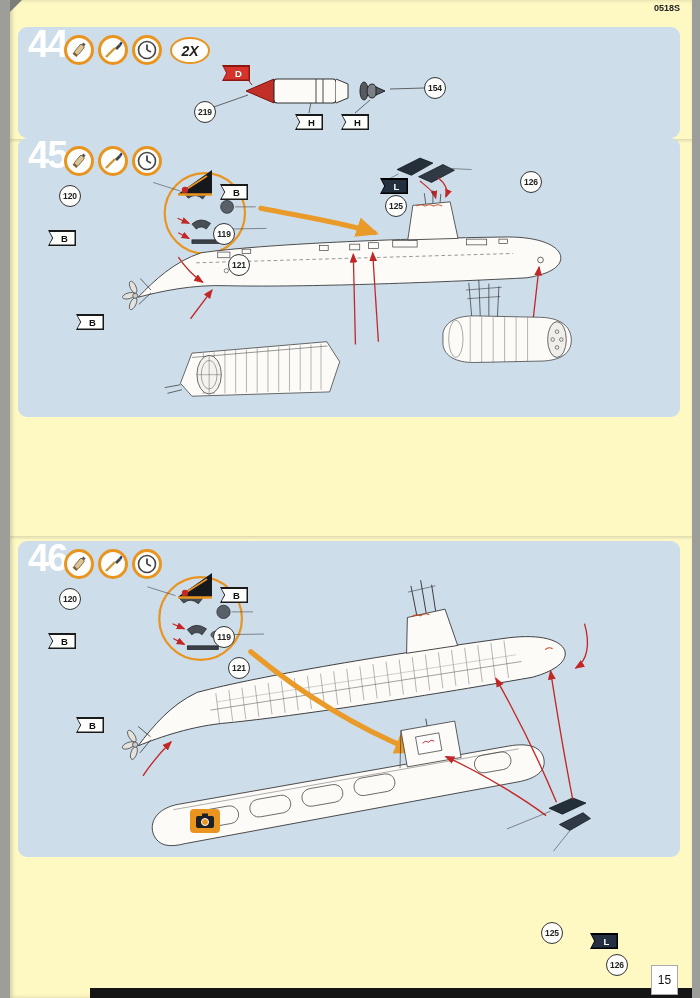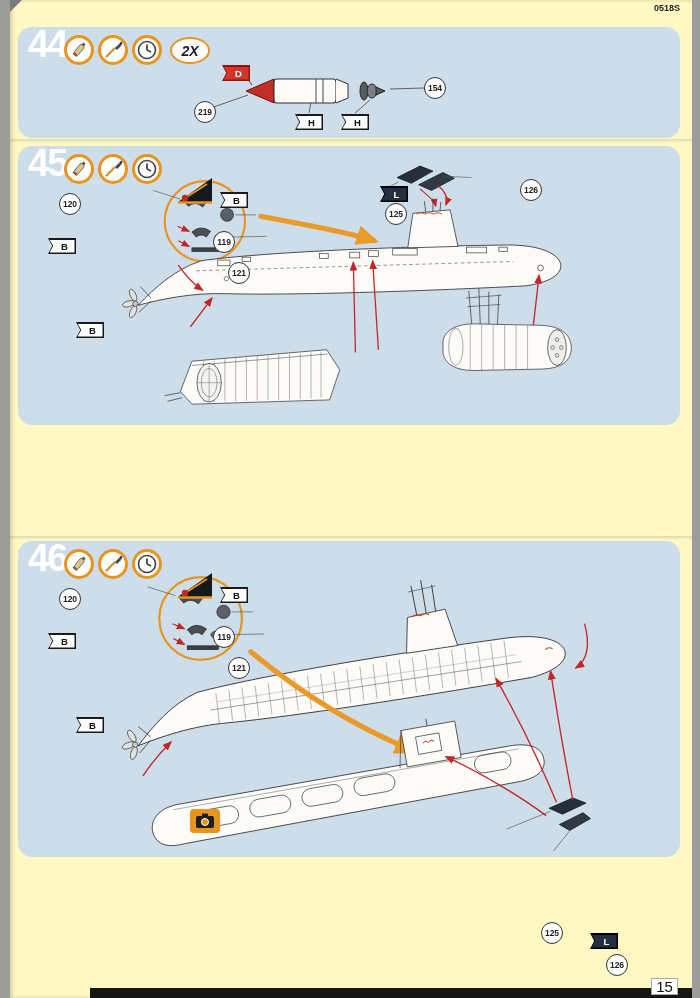--- a/index.html
+++ b/index.html
@@ -1,39 +1,39 @@
 <!DOCTYPE html>
 <html><head>
 <meta charset="utf-8">
 <style>
   *{box-sizing:border-box;margin:0;padding:0}
   html,body{width:700px;height:998px;background:#9d9d99;font-family:"Liberation Sans","DejaVu Sans",sans-serif;position:relative;overflow:hidden}
   .page{position:absolute;left:10px;top:0;width:682px;height:998px;background:#fef9c3;box-shadow:inset 2px 0 4px rgba(0,0,0,.18)}
   .crease{position:absolute;left:0;right:0;height:4px;background:linear-gradient(to bottom,rgba(110,110,110,.22),rgba(255,255,255,0))}
   .doc-num{position:absolute;right:12px;top:3px;font-size:9px;font-weight:700;color:#222}
-  .panel{position:absolute;left:8px;width:662px;background:#cdddea;border-radius:14px}
+  .panel{position:absolute;left:8px;width:662px;background:#cdddea;border-radius:9px}
   #p44{top:27px;height:111px}
-  #p45{top:146px;height:279px}
+  #p45{top:138px;height:279px}
   #p46{top:541px;height:316px}
   .step-num{position:absolute;left:10px;top:-4px;font-size:38px;font-weight:700;color:#fff;letter-spacing:-2px}
   .icon-circle{position:absolute;width:30px;height:30px;border-radius:50%;background:#fdfdfb;border:3px solid #e8941f;display:flex;align-items:center;justify-content:center}
   .mult{position:absolute;width:40px;height:27px;border:2.5px solid #e8941f;border-radius:50%;background:#fdfdfb;display:flex;align-items:center;justify-content:center;font-style:italic;font-weight:700;font-size:14px;color:#222}
   .tri-icon{position:absolute;width:38px;height:28px}
   .camera{position:absolute;width:30px;height:24px;background:#e8941f;border-radius:4px;display:flex;align-items:center;justify-content:center}
   .callout{position:absolute;width:22px;height:22px;border-radius:50%;background:#fdfdfb;border:1.3px solid #333;display:flex;align-items:center;justify-content:center;font-size:8.5px;font-weight:600;color:#222;z-index:4}
   .flag{position:absolute;width:28px;height:16px;z-index:4}
   .flag i{position:absolute;display:block}
   .flag .bg{inset:0;background:#1a1a1a;clip-path:polygon(0 0,100% 0,100% 100%,0 100%,15% 50%)}
   .flag .fg{inset:1.5px 1.5px;background:#fdfdfb;clip-path:polygon(0 0,100% 0,100% 100%,0 100%,15% 50%)}
   .flag b{position:absolute;inset:0;display:flex;align-items:center;justify-content:center;padding-left:5px;font-size:9.5px;font-weight:700;color:#111}
   .flag.red .bg{background:#8e1612}.flag.red .fg{background:#d4342c}.flag.red b{color:#fff}
   .flag.dark .bg{background:#000}.flag.dark .fg{background:#243040}.flag.dark b{color:#fff}
   .art{position:absolute;left:0;top:0;width:100%;height:100%}
   .bottom-bar{position:absolute;left:80px;right:0;bottom:0;height:10px;background:#151515}
-  .page-num{position:absolute;right:14px;bottom:3px;width:27px;height:17px;background:#fff;border:1px solid #aaa;display:flex;align-items:center;justify-content:center;font-size:15px;color:#111;z-index:5}
+  .page-num{position:absolute;right:14px;bottom:3px;width:27px;height:30px;background:#fff;border:1px solid #aaa;display:flex;align-items:center;justify-content:center;font-size:12px;color:#111;z-index:5}
   .corner{position:absolute;left:0;top:0;width:0;height:0;border-left:12px solid #7c7c78;border-bottom:12px solid transparent}
 </style>
 </head>
 <body>
 
 <div class="page">
   <div class="corner"></div>
   <div class="crease" style="top:139px"></div>
   <div class="crease" style="top:536px"></div>
   <div class="doc-num">0518S</div>

